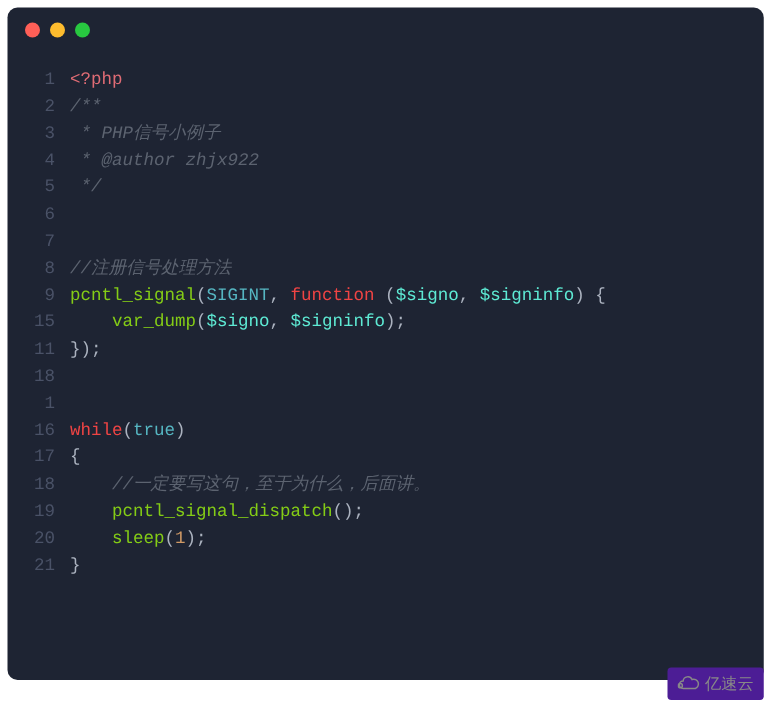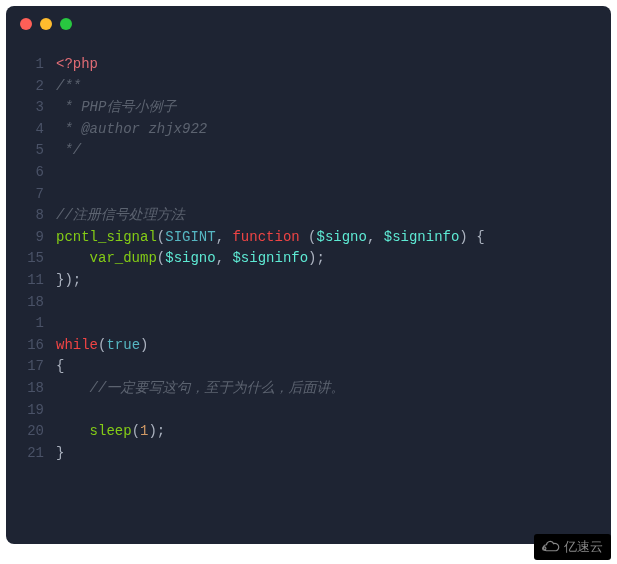--- a/index.html
+++ b/index.html
@@ -66,21 +66,21 @@
     .tok-const { color: #56b6c2; }
     .tok-var { color: #5eead4; }
     .tok-string { color: #98c379; }
     .tok-number { color: #d19a66; }
     .tok-punct { color: #abb2bf; }
     .tok-echo { color: #c678dd; }
     .watermark {
       position: absolute;
       bottom: 4px;
       right: 6px;
-      background: #000000;
+      background: #4c1d95;
       color: #888;
       font-family: sans-serif;
       font-size: 13px;
       padding: 4px 8px;
       border-radius: 3px;
       display: flex;
       align-items: center;
       gap: 4px;
     }
     .watermark-icon {
@@ -156,20 +156,21 @@
       <div class="line">
         <div class="gutter">17</div>
         <div class="code-content"><span class="tok-punct">{</span></div>
       </div>
       <div class="line">
         <div class="gutter">18</div>
         <div class="code-content"><span class="tok-punct">    </span><span class="tok-comment">//一定要写这句，至于为什么，后面讲。</span></div>
       </div>
       <div class="line">
         <div class="gutter">19</div>
+        <div class="code-content"><span class="tok-punct">    </span><span class="tok-func">pcntl_signal_dispatch</span><span class="tok-punct">();</span></div>
       </div>
       <div class="line">
         <div class="gutter">20</div>
         <div class="code-content"><span class="tok-punct">    </span><span class="tok-func">sleep</span><span class="tok-punct">(</span><span class="tok-number">1</span><span class="tok-punct">);</span></div>
       </div>
       <div class="line">
         <div class="gutter">21</div>
         <div class="code-content"><span class="tok-punct">}</span></div>
       </div>
     </div>

